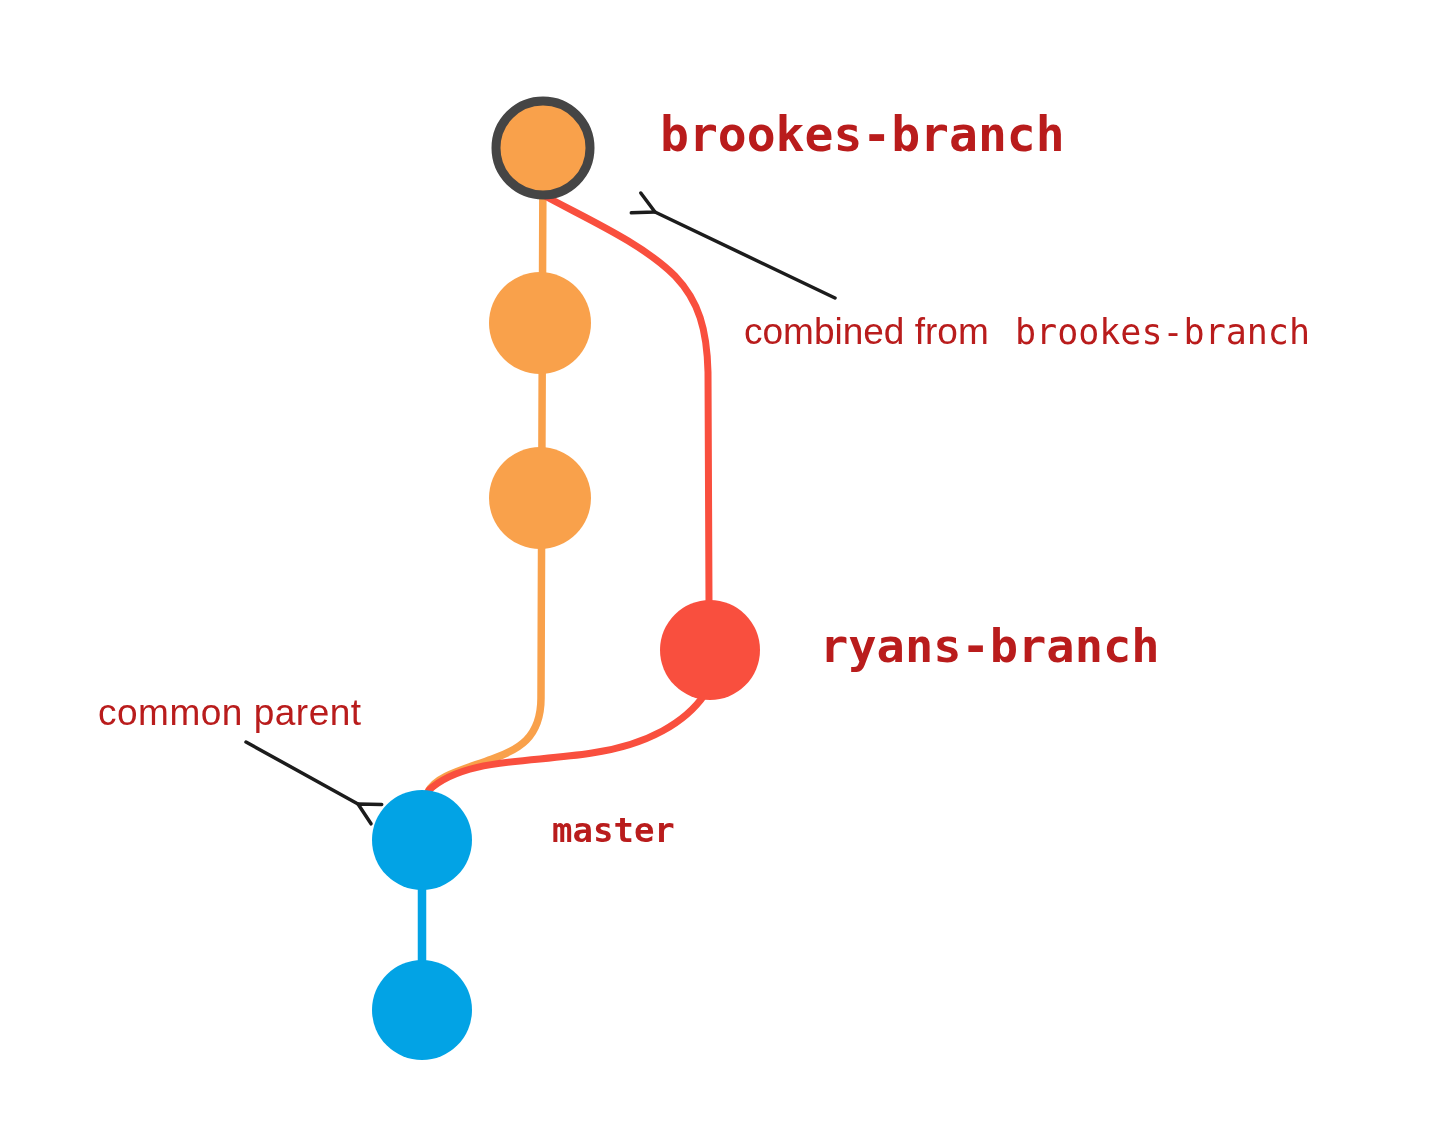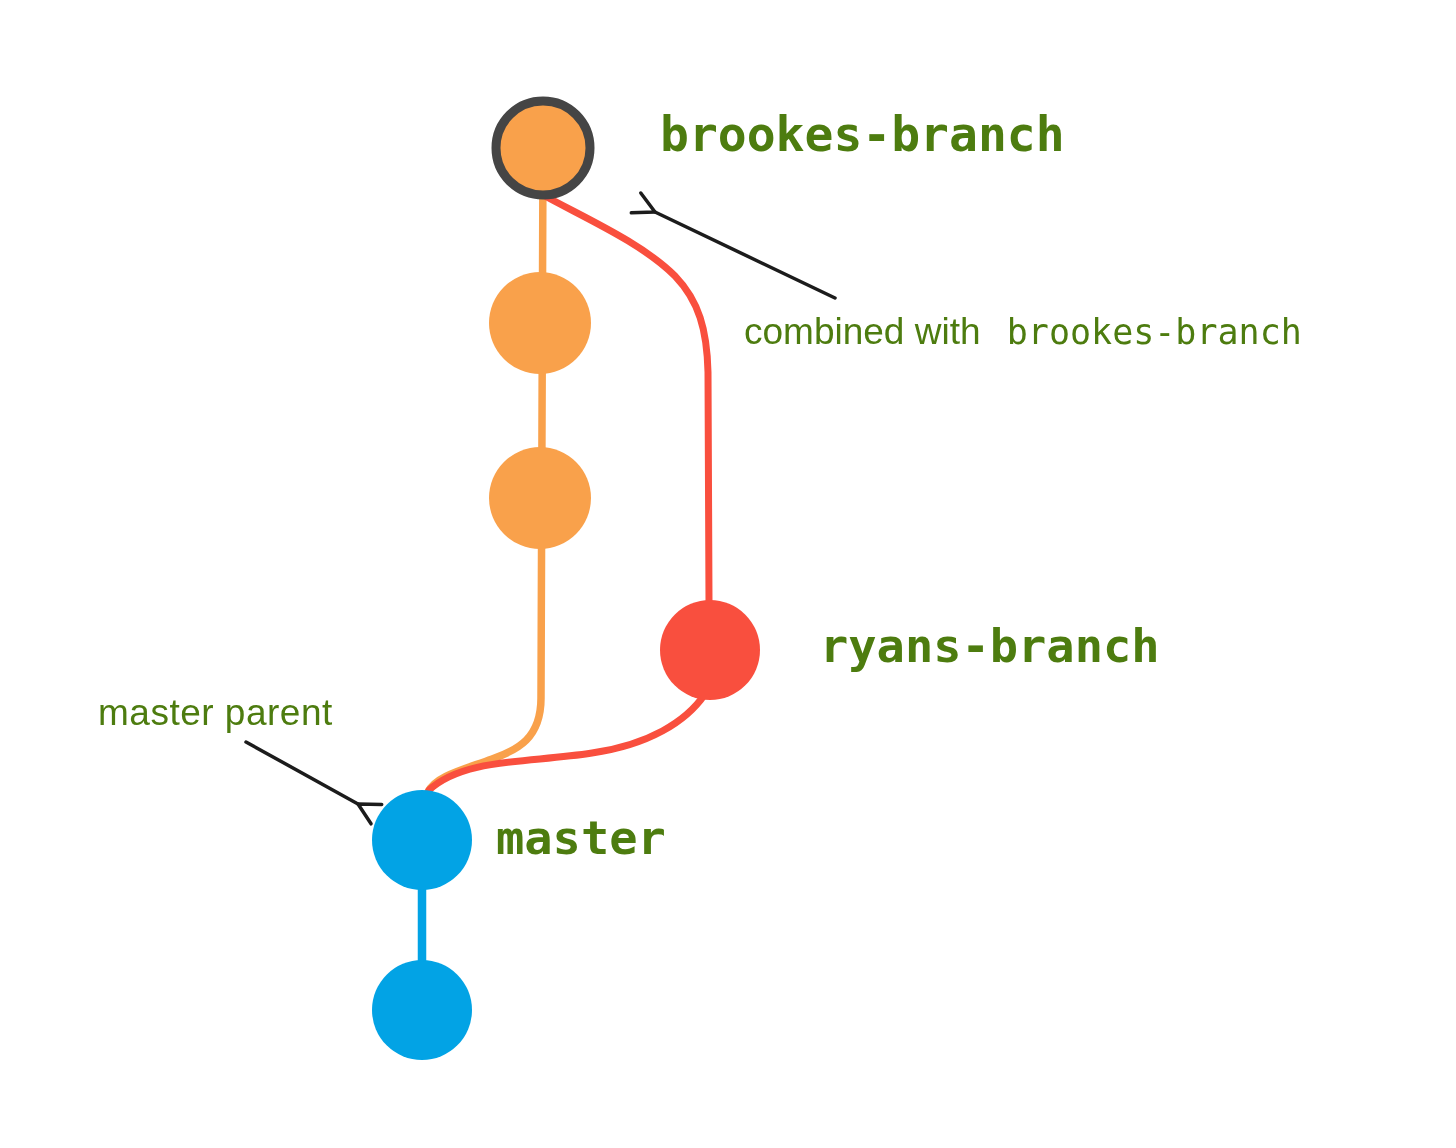--- a/index.html
+++ b/index.html
@@ -17,37 +17,37 @@
     background: #ffffff;
   }
   #diagram {
     position: absolute;
     left: 0;
     top: 0;
   }
   .lbl {
     position: absolute;
     white-space: nowrap;
-    color: #4d7c0f;
+    color: #b91c1c;
   }
   .mono-bold {
     font-family: "DejaVu Sans Mono", "Liberation Mono", monospace;
     font-weight: bold;
   }
   .sans {
     font-family: "Liberation Sans", "DejaVu Sans", sans-serif;
     font-weight: 400;
   }
   .mono {
     font-family: "DejaVu Sans Mono", "Liberation Mono", monospace;
     font-weight: 400;
   }
   #label-brookes { left: 660px; top: 106px; font-size: 48px; }
   #label-ryans   { left: 820px; top: 618px; font-size: 47px; }
-  #label-master  { left: 496px; top: 810px; font-size: 47px; }
+  #label-master  { left: 552px; top: 810px; font-size: 34px; }
   #label-common-parent { left: 98px; top: 692px; font-size: 37px; letter-spacing: 0.5px; }
   #annotation {
     left: 744px; top: 300px;
     font-size: 37px;
     line-height: 64px;
   }
   #annotation .mono { font-size: 35px; }
   #annotation .gap1 { margin-left: 8px; }
   #annotation .gap2 { margin-left: 16px; }
 </style>
@@ -75,22 +75,22 @@
       <circle cx="422" cy="840" r="50" fill="#02A3E5"></circle>
       <circle cx="422" cy="1010" r="50" fill="#02A3E5"></circle>
     </svg>
 
   <div class="lbl mono-bold" id="label-brookes">brookes-branch</div>
 
   <div class="lbl mono-bold" id="label-ryans">ryans-branch</div>
 
   <div class="lbl mono-bold" id="label-master">master</div>
 
-  <div class="lbl sans" id="label-common-parent">master parent</div>
+  <div class="lbl sans" id="label-common-parent">common parent</div>
 
   <div class="lbl sans" id="annotation">
     <div>
-      <span class="sans">combined with</span>
+      <span class="sans">combined from</span>
       <span class="mono gap2">brookes-branch</span>
     </div>
   </div>
 
 </div>
 
 </body></html>

